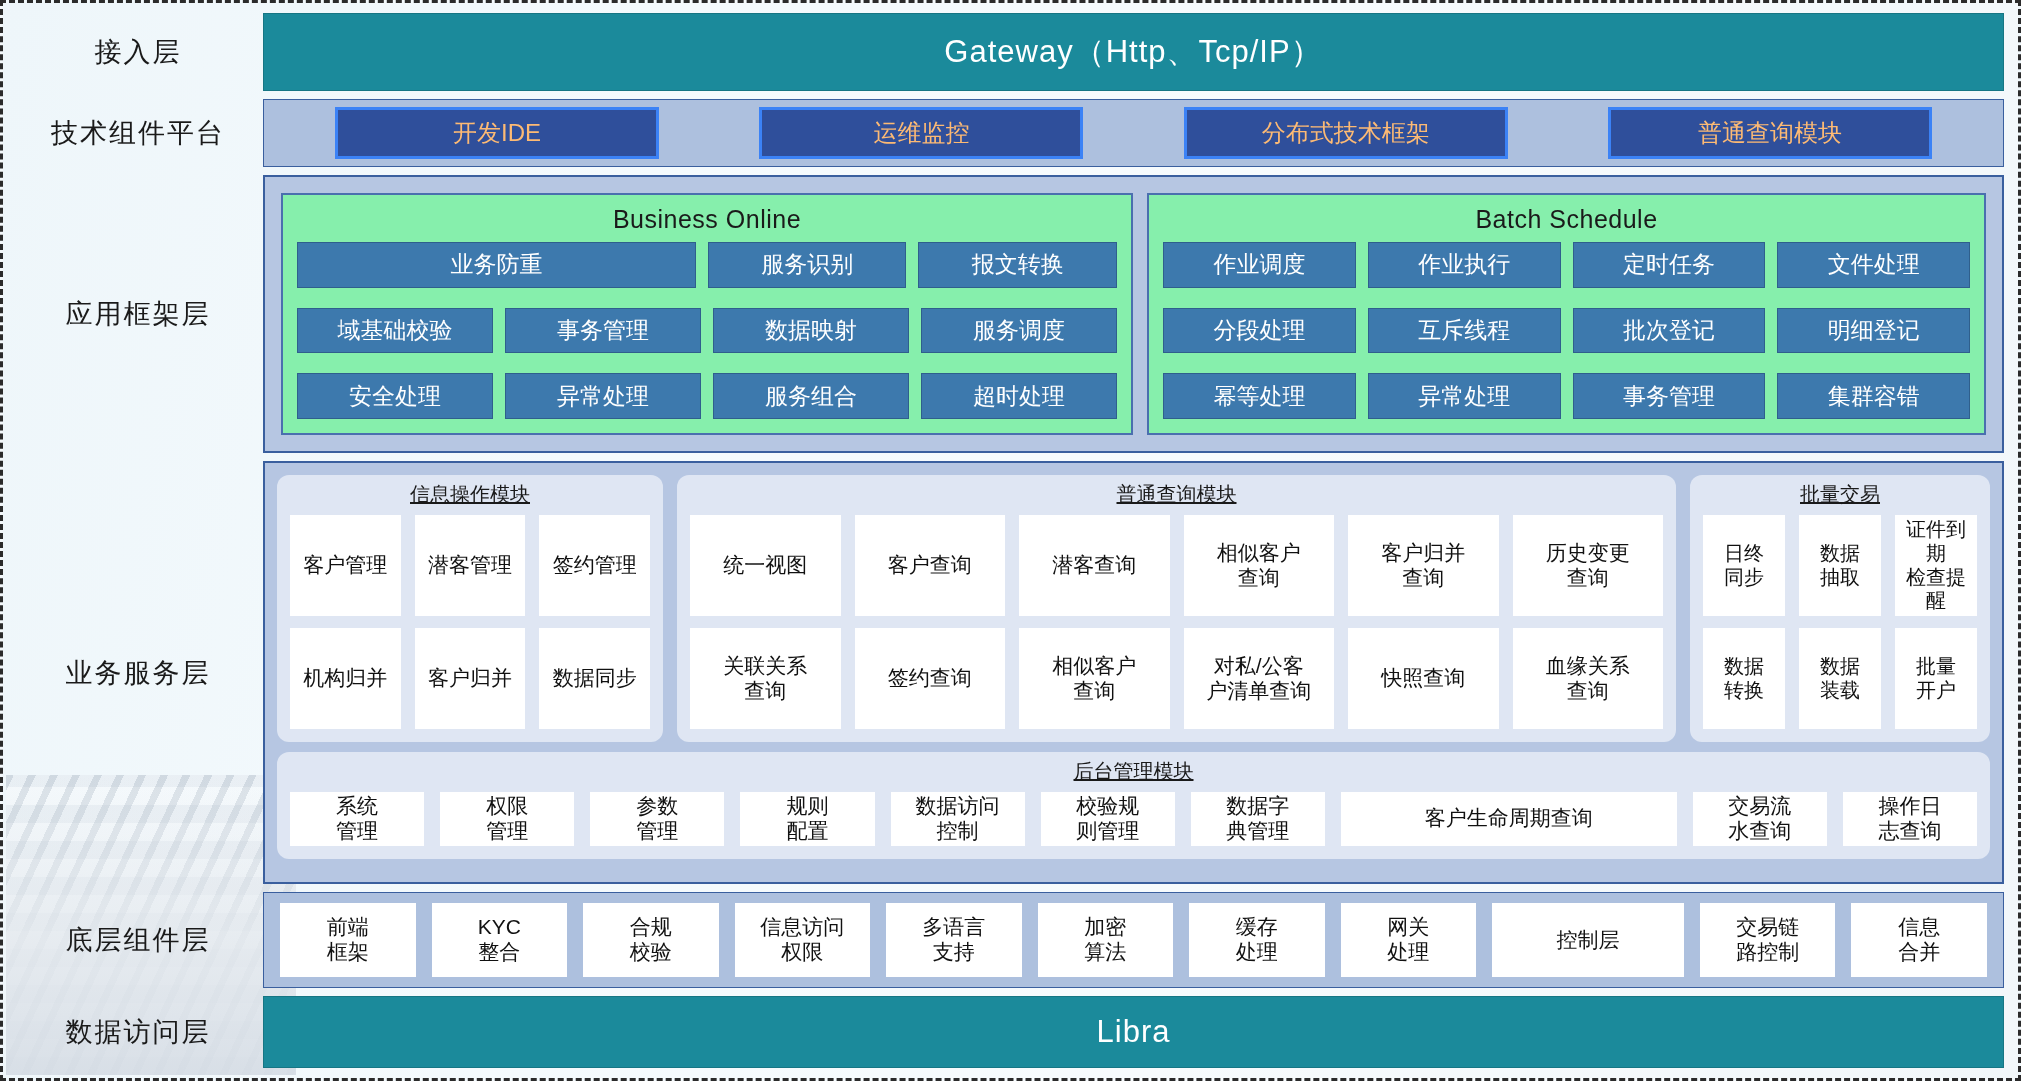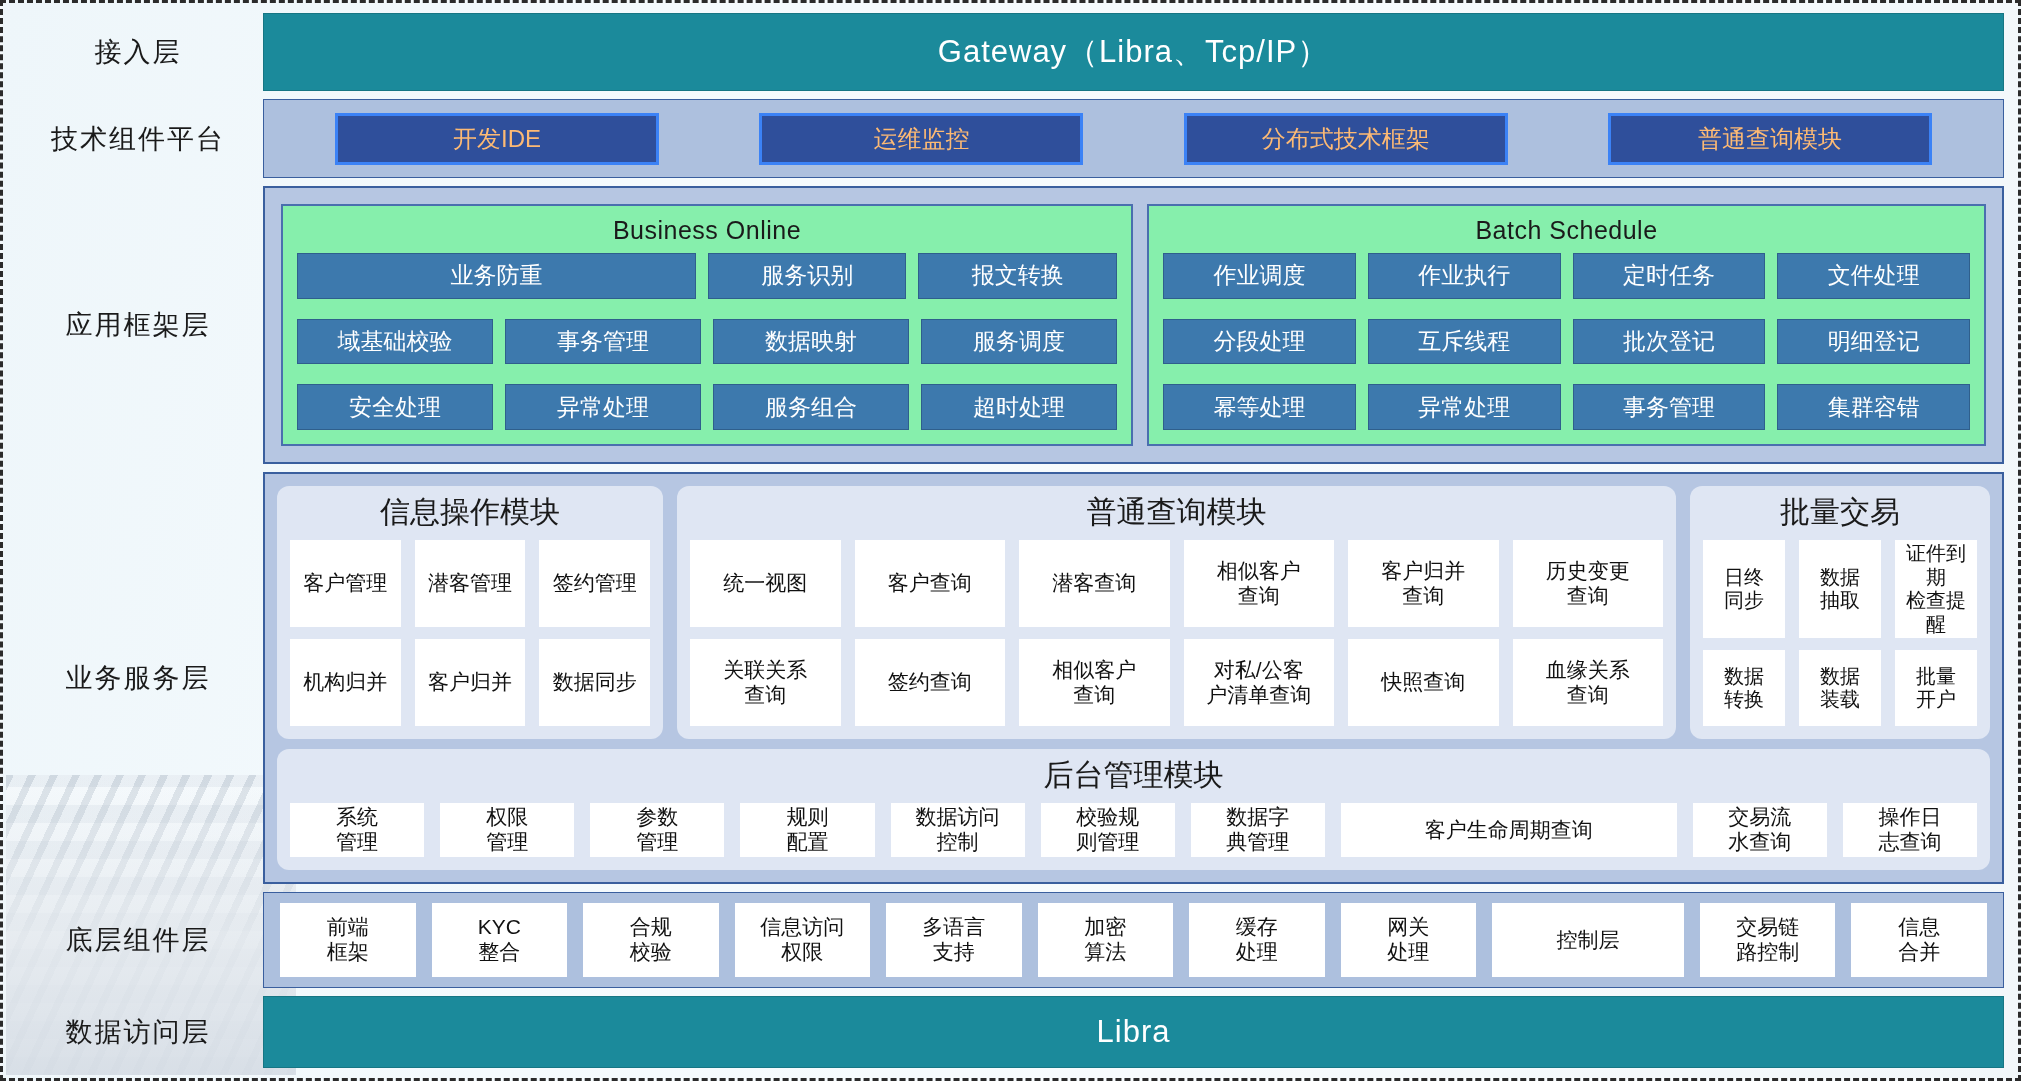--- a/index.html
+++ b/index.html
@@ -39,21 +39,21 @@
   
   .teal{
     flex:1;background:#1b8a9b;border:1px solid #167684;
     display:flex;align-items:center;justify-content:center;
     color:#ffffff;font-size:31px;letter-spacing:1px;
   }
   .r-access{height:78px;}
   .r-dal{height:72px;}
 
   
-  .r-tech{height:79px;}
+  .r-tech{height:68px;}
   .techband{
     flex:1;background:#adc0de;border:1px solid #3a5f9e;
     display:flex;align-items:center;justify-content:space-around;
     padding:0 34px;gap:26px;
   }
   .navy{
     flex:1;max-width:318px;height:46px;background:#2f4f9b;border:3px solid #3b82f6;
     display:flex;align-items:center;justify-content:center;
     color:#fdba74;font-size:24px;
   }
@@ -86,21 +86,21 @@
   .r-bsl{flex:1;}
   .bslband{
     flex:1;background:#b6c6e2;border:2px solid #3a5f9e;
     display:flex;flex-direction:column;gap:10px;padding:12px;box-sizing:border-box;
   }
   .bsl-top{display:flex;gap:14px;flex:1;}
   .mod{
     background:#dfe6f3;border-radius:12px;
     display:flex;flex-direction:column;padding:6px 12px 12px;box-sizing:border-box;
   }
-  .mod-title{text-align:center;font-size:30px;color:#1a1a1a;margin-bottom:6px;}
+  .mod-title{text-align:center;font-size:20px;color:#1a1a1a;margin-bottom:6px;text-decoration:underline;}
   .mod-grid{display:flex;flex-direction:column;gap:10px;flex:1;}
   .mrow{display:flex;gap:12px;flex:1;}
   .wtile{
     background:#ffffff;border:1px solid #dfe6f3;
     display:flex;align-items:center;justify-content:center;text-align:center;
     color:#111;font-size:21px;line-height:1.18;flex:1;padding:2px 4px;box-sizing:border-box;
   }
   .mod-info{flex:0 0 386px;}
   .mod-query{flex:1;}
   .mod-batch{flex:0 0 300px;}
@@ -122,21 +122,21 @@
 </style>
 </head>
 <body>
 
 <div class="page">
   <div class="rows">
 
     <div class="row r-access">
       <div class="rowlabel">接入层</div>
       <div class="rowbody">
-        <div class="teal">Gateway（Libra、Tcp/IP）</div>
+        <div class="teal">Gateway（Http、Tcp/IP）</div>
       </div>
     </div>
 
     <div class="row r-tech">
       <div class="rowlabel">技术组件平台</div>
       <div class="rowbody">
         <div class="techband" id="techband">
             <div class="navy">开发IDE</div>
             <div class="navy">运维监控</div>
             <div class="navy">分布式技术框架</div>

